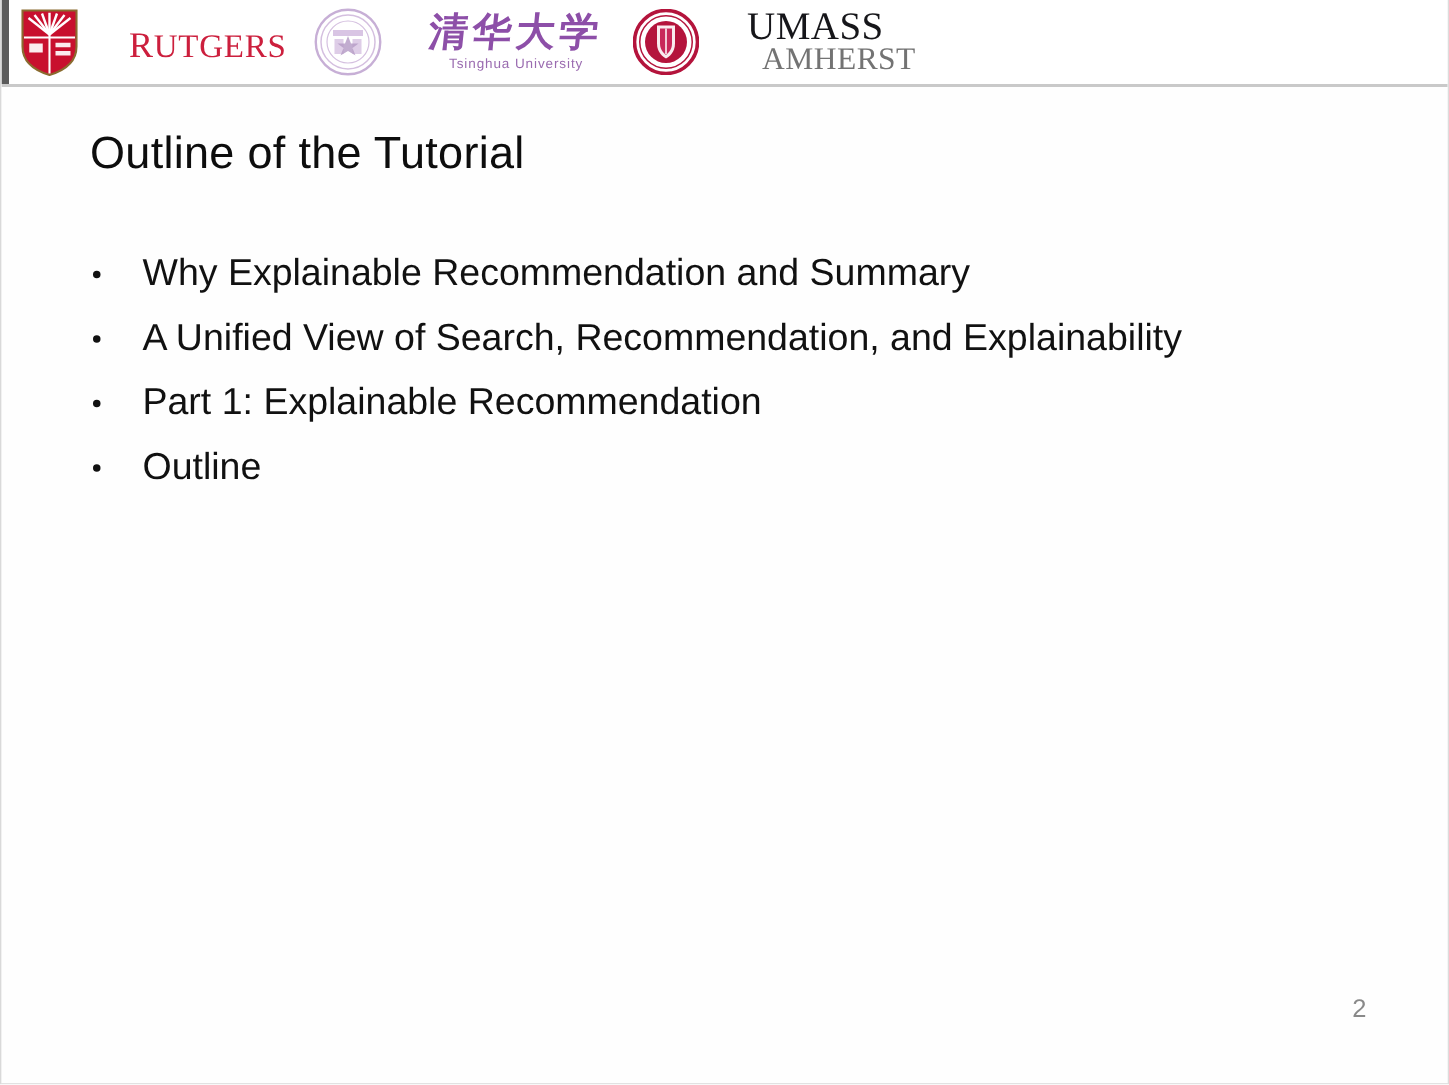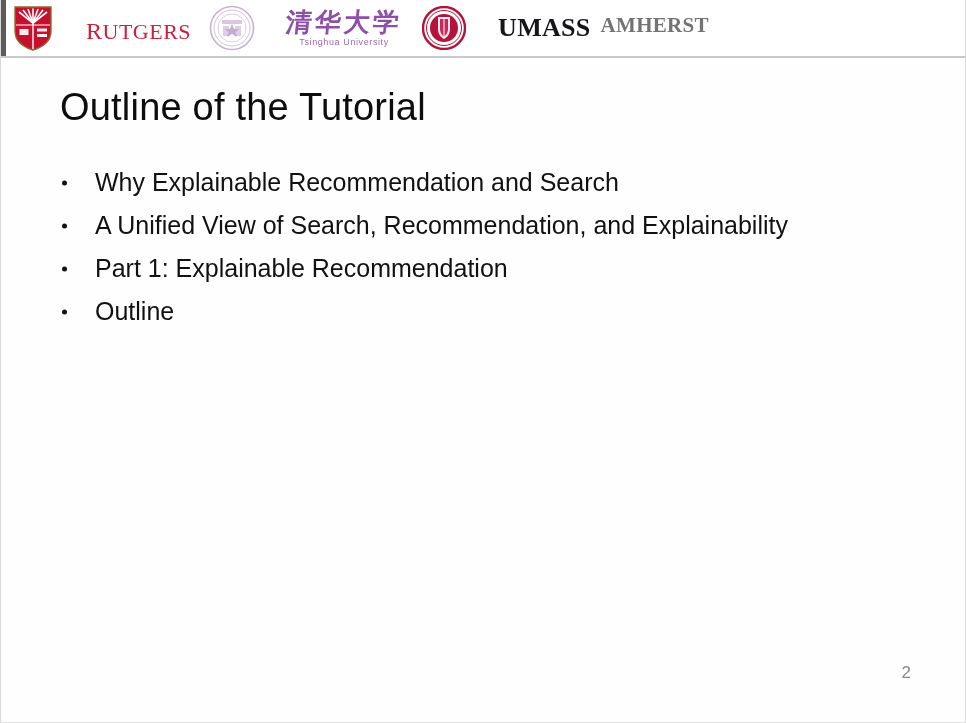--- a/index.html
+++ b/index.html
@@ -116,23 +116,22 @@
     white-space: nowrap;
   }
 
   
   .umass-unit { margin-left: 20px; }
   .umass-seal { width: 44px; height: 44px; }
   .umass-seal svg { display: block; }
   .umass-text {
     margin-left: 8px;
     display: flex;
-    flex-direction: row;
+    flex-direction: column;
     line-height: 0.95;
-    font-weight: bold;
   }
   .umass-top {
     font-family: "Liberation Serif", serif;
     font-size: 26px;
     color: #16161a;
     letter-spacing: 0.3px;
     white-space: nowrap;
   }
   .umass-bottom {
     font-family: "Liberation Serif", serif;
@@ -151,21 +150,21 @@
     width: 966px;
     height: 665px;
     background: #fefefe;
   }
 
   .slide-title {
     position: absolute;
     left: 59px;
     top: 28px;
     font-family: "Liberation Sans", sans-serif;
-    font-size: 38px;
+    font-size: 30px;
     color: #0d0d0d;
     letter-spacing: 0.2px;
     white-space: nowrap;
   }
 
   .bullet-list {
     position: absolute;
     left: 59px;
     top: 103px;
     width: 880px;
@@ -278,21 +277,21 @@
     </div>
   </div>
 
   <div class="slide-body">
 
     <div class="slide-title">Outline of the Tutorial</div>
 
     <ul class="bullet-list">
       <li class="bullet-item">
         <span class="bullet-dot"></span>
-        <span class="bullet-text">Why Explainable Recommendation and Search</span>
+        <span class="bullet-text">Why Explainable Recommendation and Summary</span>
       </li>
       <li class="bullet-item">
         <span class="bullet-dot"></span>
         <span class="bullet-text">A Unified View of Search, Recommendation, and Explainability</span>
       </li>
       <li class="bullet-item">
         <span class="bullet-dot"></span>
         <span class="bullet-text">Part 1: Explainable Recommendation</span>
       </li>
       <li class="bullet-item">

